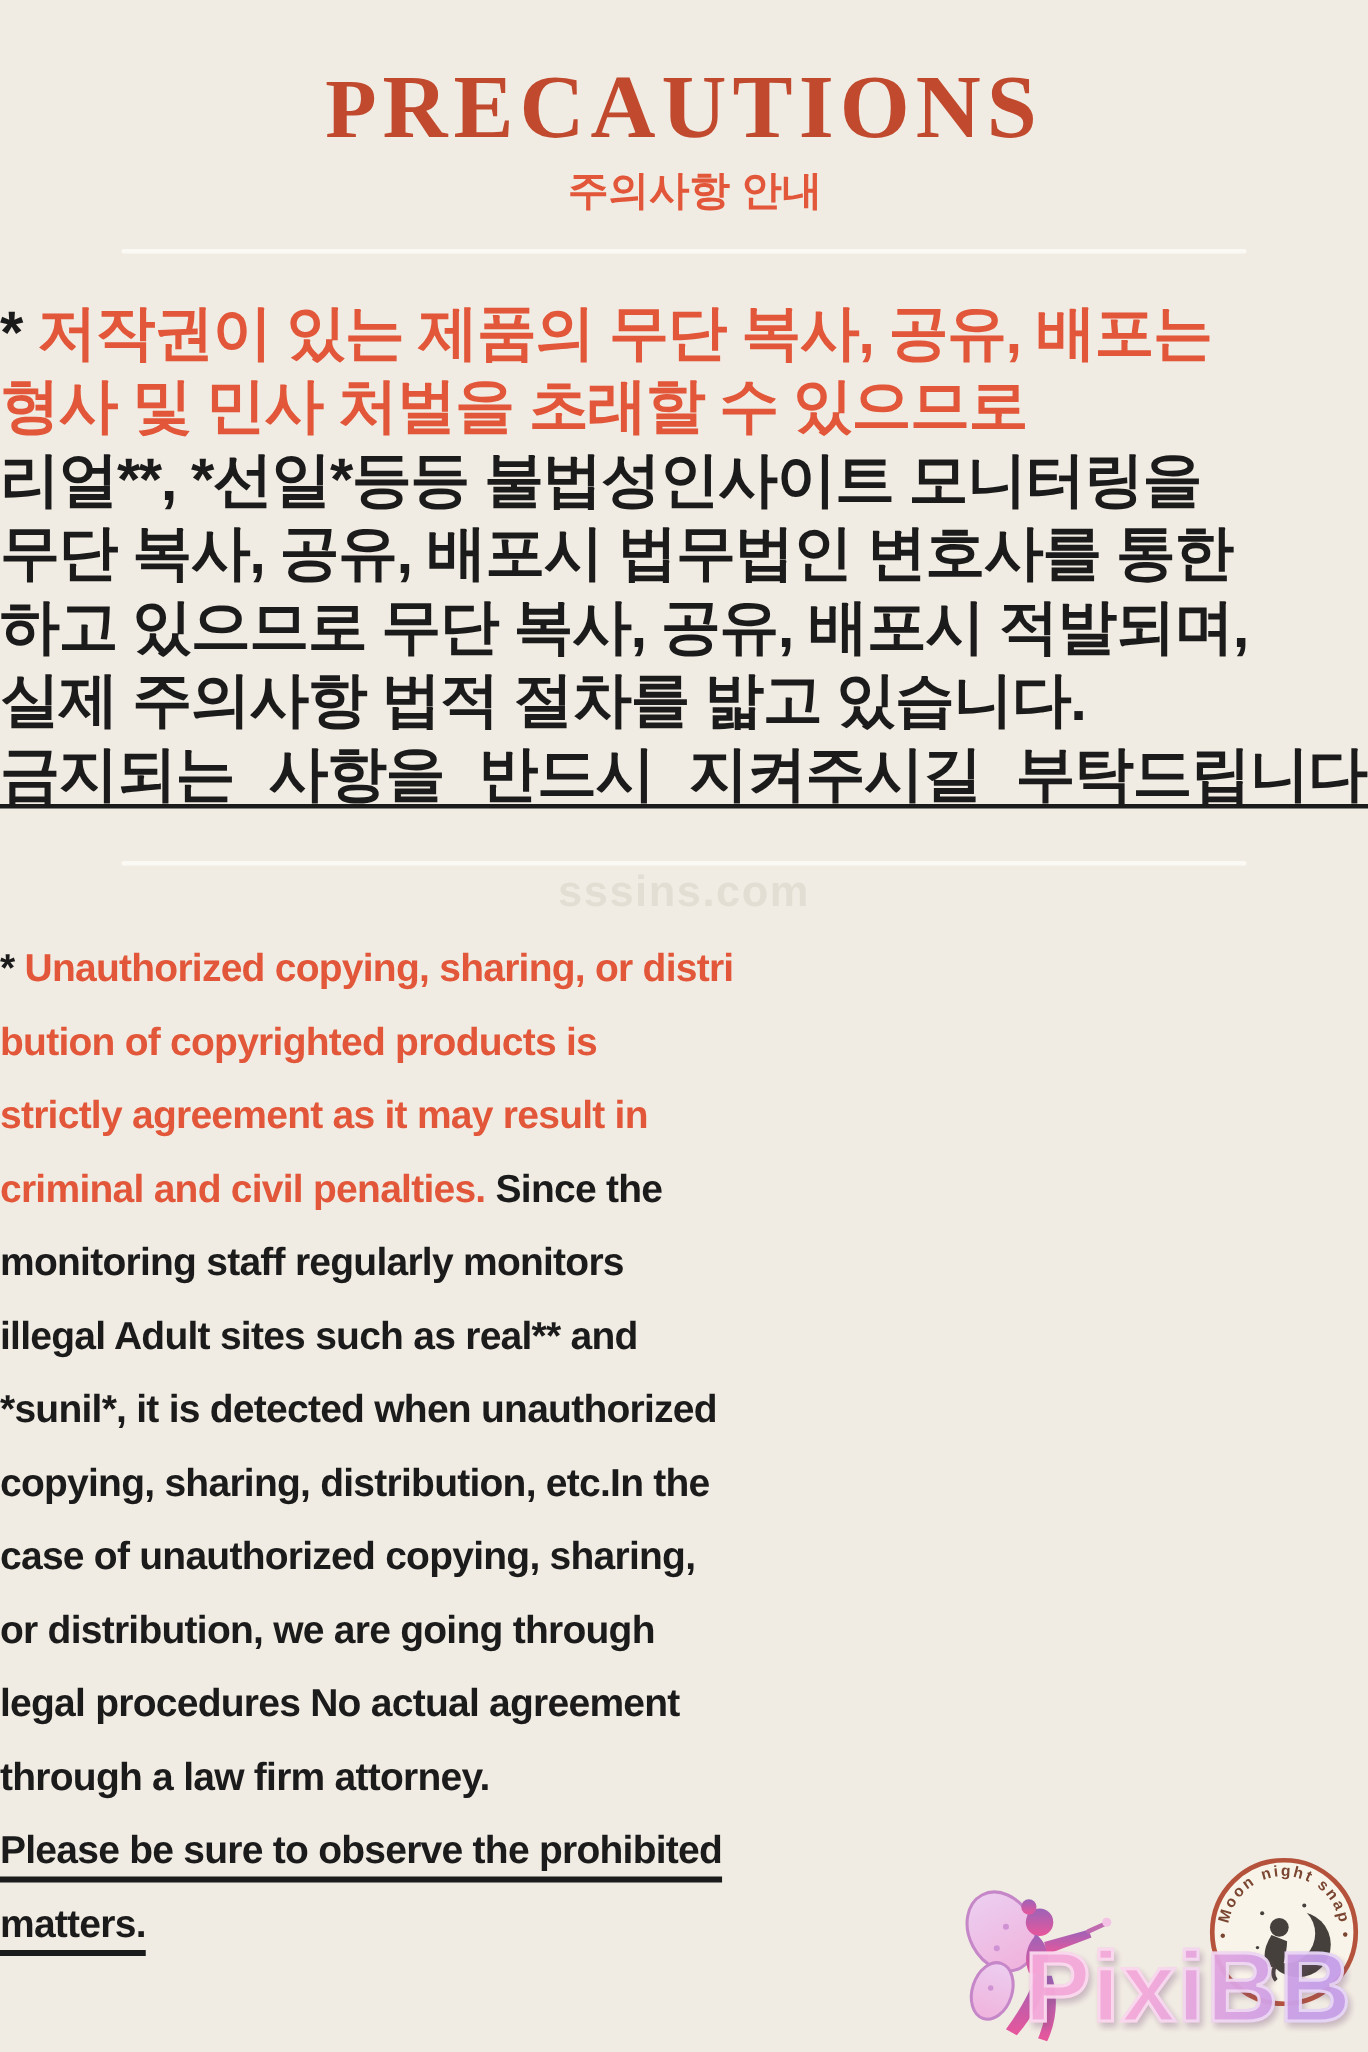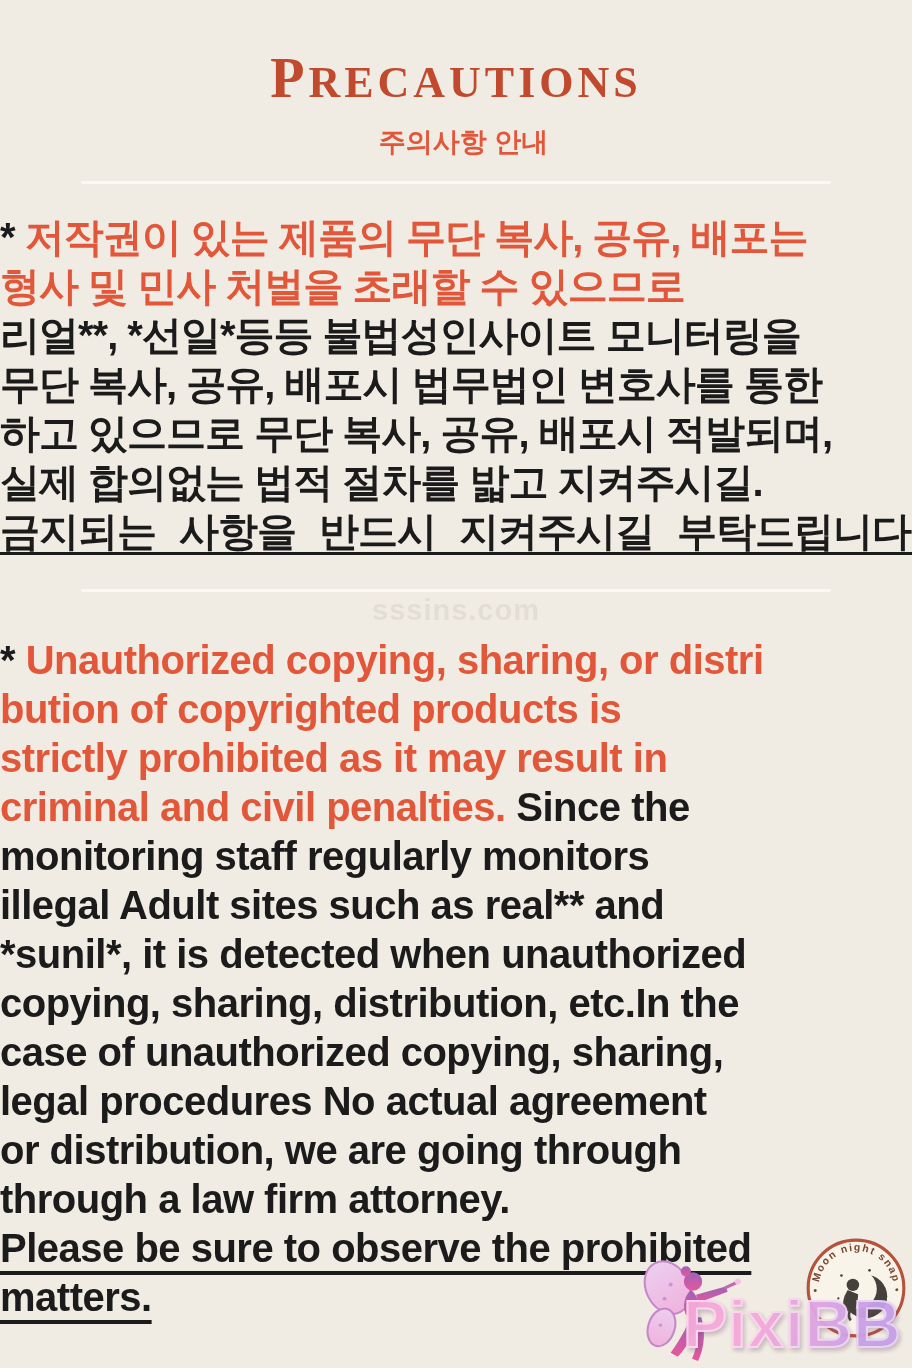--- a/index.html
+++ b/index.html
@@ -18,24 +18,24 @@
     font-family:"Liberation Sans",sans-serif;
     overflow:hidden;
   }
   .page{position:relative;width:912px;height:1368px;background:var(--bg);}
 
   
   .header{text-align:center;padding-top:34px;}
   .title{
     font-family:"Liberation Serif","DejaVu Serif",serif;
     font-weight:700;
-    font-size:44px;
+    font-size:60px;
     letter-spacing:4px;
     color:var(--title);
-    margin:14px;line-height:1.1;
+    margin:4px;line-height:1.1;
   }
   .title::first-letter{font-size:56px;}
   .subtitle{
     margin-top:2px;
     font-size:27px;
     font-weight:800;
     color:var(--orange);
     letter-spacing:0px;
     padding-left:15px;
   }
@@ -50,21 +50,21 @@
   
   .notice{text-align:left;}
   .notice .line{white-space:nowrap;}
   .korean-notice{
     margin-top:29px;
     font-size:40px;line-height:49px;
     font-weight:800;letter-spacing:-1px;
   }
   .english-notice{
     margin-top:8px;
-    font-size:40px;line-height:49px;
+    font-size:26px;line-height:49px;
     font-weight:800;letter-spacing:-0.5px;
   }
   .seg-orange{color:var(--orange);}
   .seg-black{color:var(--ink);}
   .seg-underline{
     text-decoration:underline;
     text-decoration-thickness:4px;
     text-underline-offset:9px;
   }
   .korean-notice .seg-underline{
@@ -111,40 +111,40 @@
   </div>
 
   <hr class="divider divider-1">
 
   <div class="notice korean-notice">
       <div class="line"><span class="seg seg-black">* </span><span class="seg seg-orange">저작권이 있는 제품의 무단 복사, 공유, 배포는</span></div>
       <div class="line"><span class="seg seg-orange">형사 및 민사 처벌을 초래할 수 있으므로</span></div>
       <div class="line"><span class="seg seg-black">리얼**, *선일*등등 불법성인사이트 모니터링을</span></div>
       <div class="line"><span class="seg seg-black">무단 복사, 공유, 배포시 법무법인 변호사를 통한</span></div>
       <div class="line"><span class="seg seg-black">하고 있으므로 무단 복사, 공유, 배포시 적발되며,</span></div>
-      <div class="line"><span class="seg seg-black">실제 합의없는 법적 절차를 밟고 지켜주시길.</span></div>
+      <div class="line"><span class="seg seg-black">실제 주의사항 법적 절차를 밟고 있습니다.</span></div>
       <div class="line"><span class="seg seg-black seg-underline">금지되는 사항을 반드시 지켜주시길 부탁드립니다.</span></div>
     </div>
 
   <hr class="divider divider-2">
 
   <div class="watermark">sssins.com</div>
 
   <div class="notice english-notice">
       <div class="line"><span class="seg seg-black">* </span><span class="seg seg-orange">Unauthorized copying, sharing, or distri</span></div>
       <div class="line"><span class="seg seg-orange">bution of copyrighted products is</span></div>
-      <div class="line"><span class="seg seg-orange">strictly prohibited as it may result in</span></div>
+      <div class="line"><span class="seg seg-orange">strictly agreement as it may result in</span></div>
       <div class="line"><span class="seg seg-orange">criminal and civil penalties.</span><span class="seg seg-black"> Since the</span></div>
       <div class="line"><span class="seg seg-black">monitoring staff regularly monitors</span></div>
       <div class="line"><span class="seg seg-black">illegal Adult sites such as real** and</span></div>
       <div class="line"><span class="seg seg-black">*sunil*, it is detected when unauthorized</span></div>
       <div class="line"><span class="seg seg-black">copying, sharing, distribution, etc.In the</span></div>
       <div class="line"><span class="seg seg-black">case of unauthorized copying, sharing,</span></div>
+      <div class="line"><span class="seg seg-black">or distribution, we are going through</span></div>
       <div class="line"><span class="seg seg-black">legal procedures No actual agreement</span></div>
-      <div class="line"><span class="seg seg-black">or distribution, we are going through</span></div>
       <div class="line"><span class="seg seg-black">through a law firm attorney.</span></div>
       <div class="line"><span class="seg seg-black seg-underline">Please be sure to observe the prohibited</span></div>
       <div class="line"><span class="seg seg-black seg-underline">matters.</span></div>
     </div>
 
   <div class="branding">
 
     <svg class="fairy" viewBox="0 0 100 110" xmlns="http://www.w3.org/2000/svg">
       <defs>
         <linearGradient id="fairyBody" x1="0" y1="0" x2="0" y2="1">

